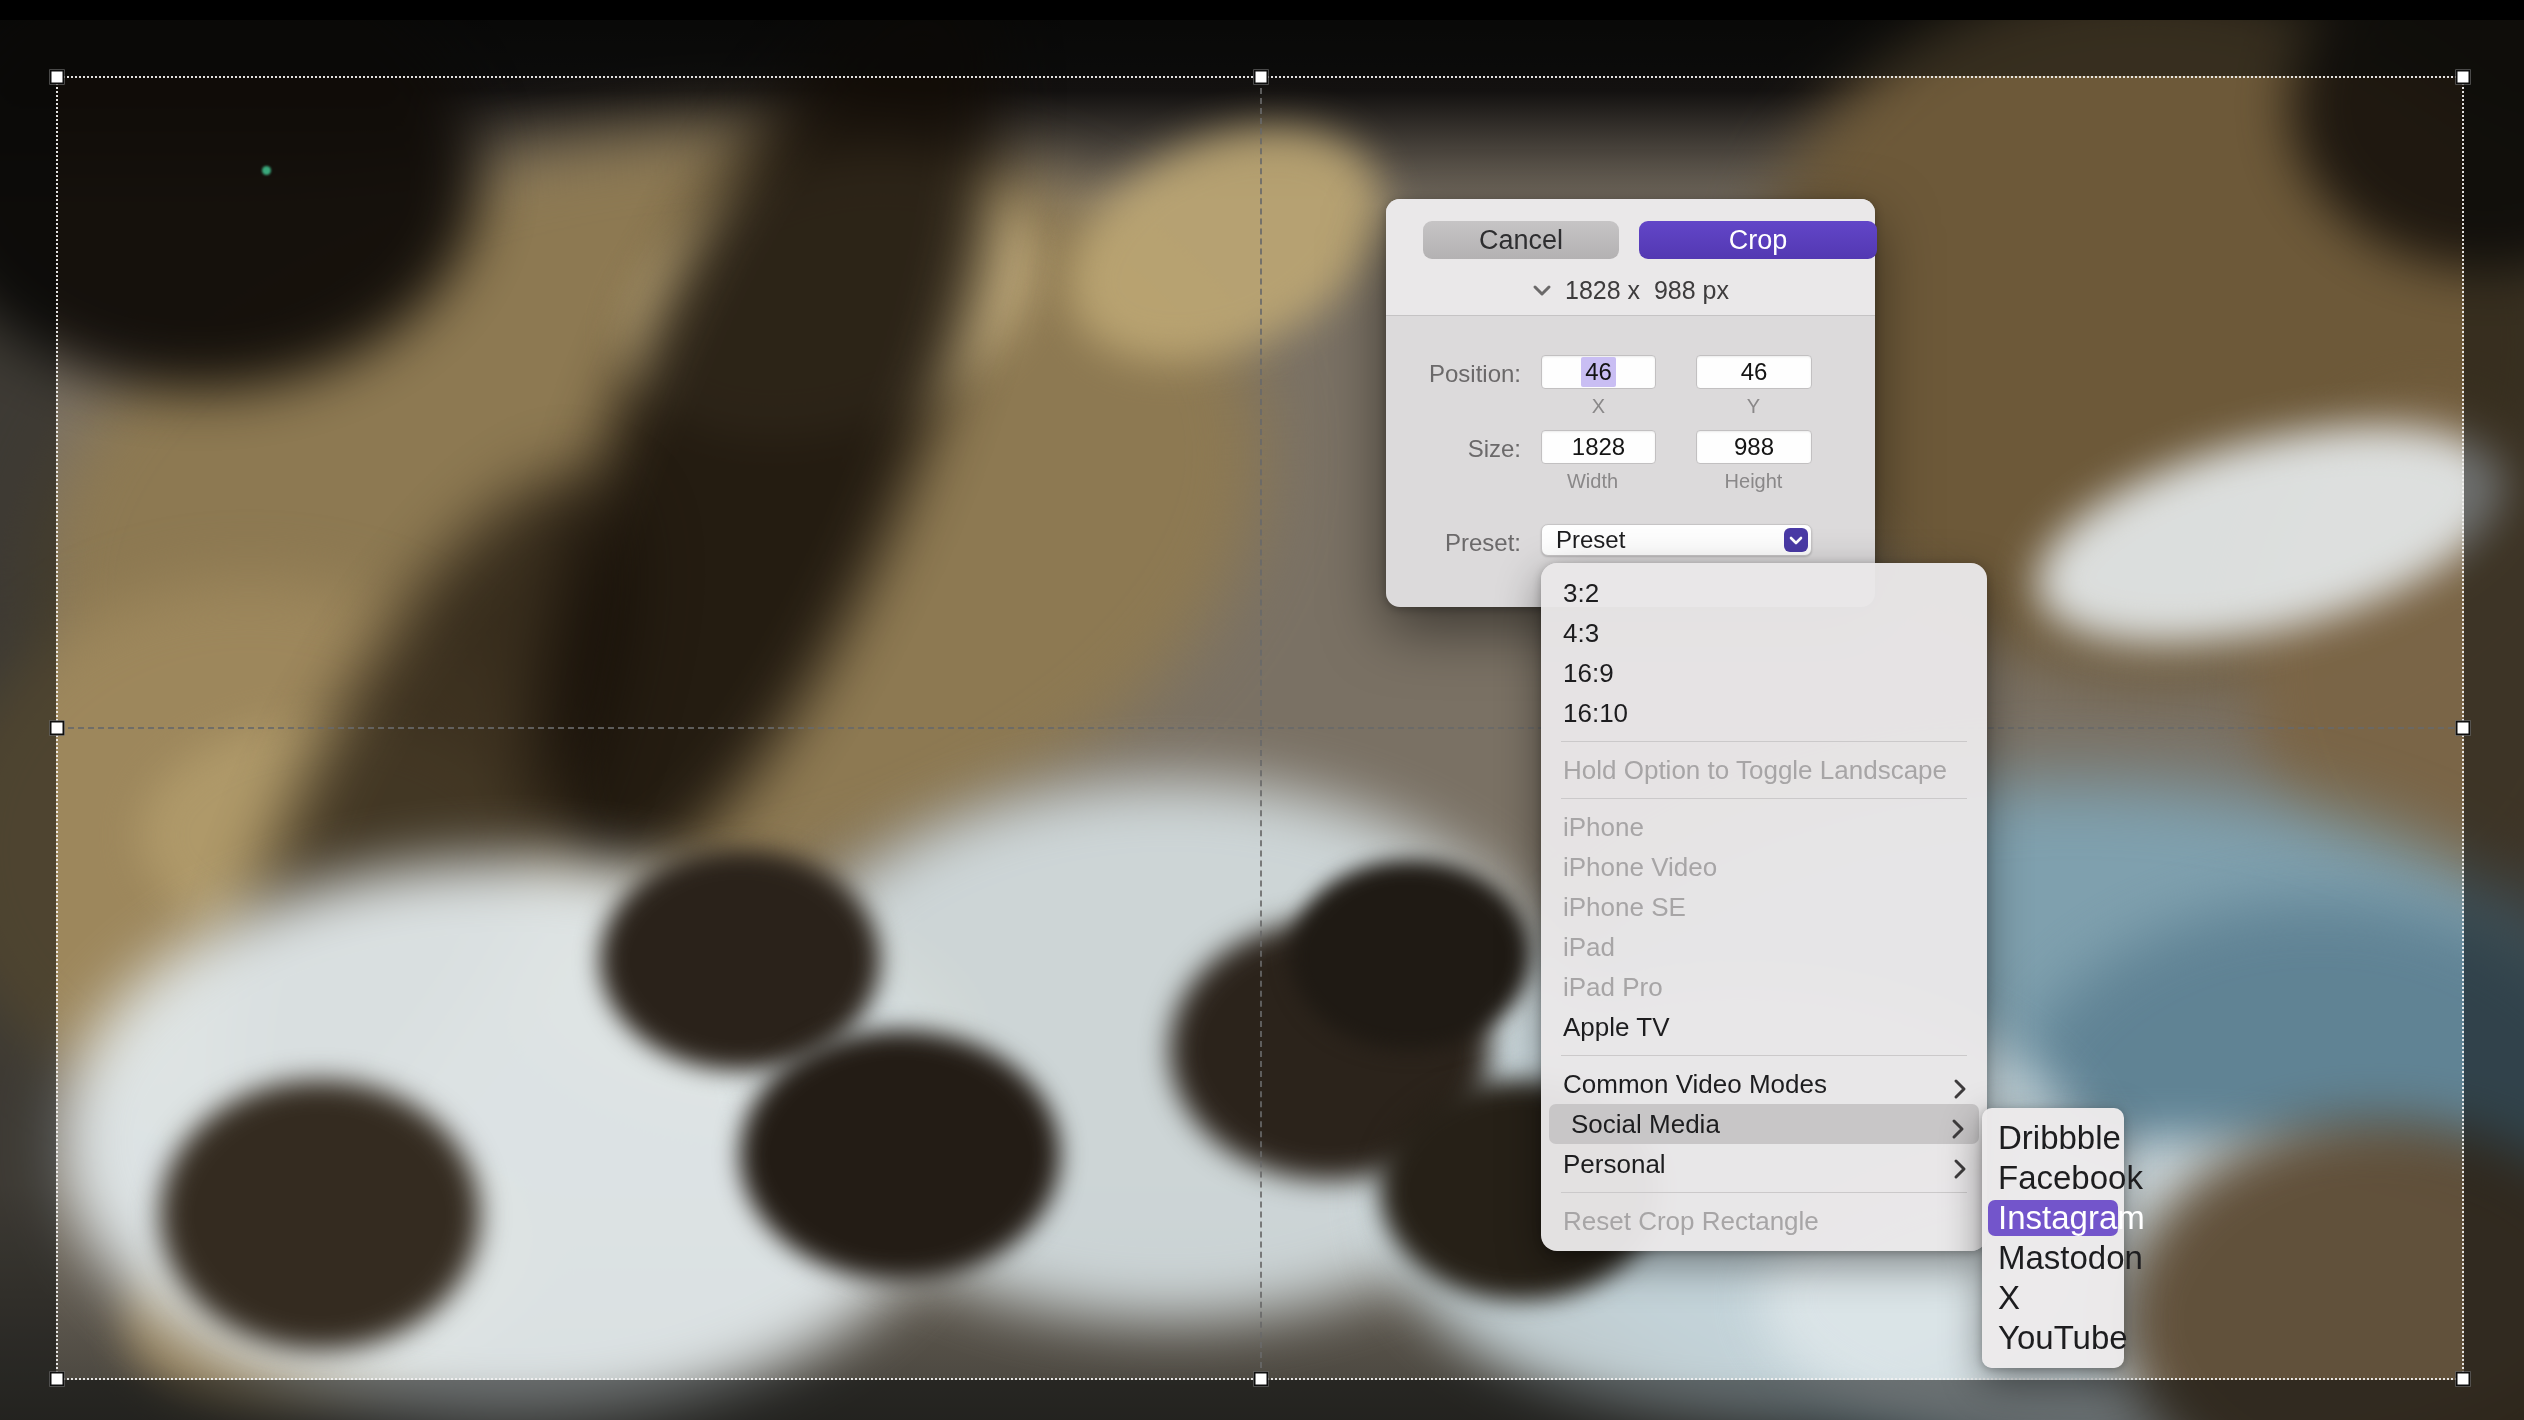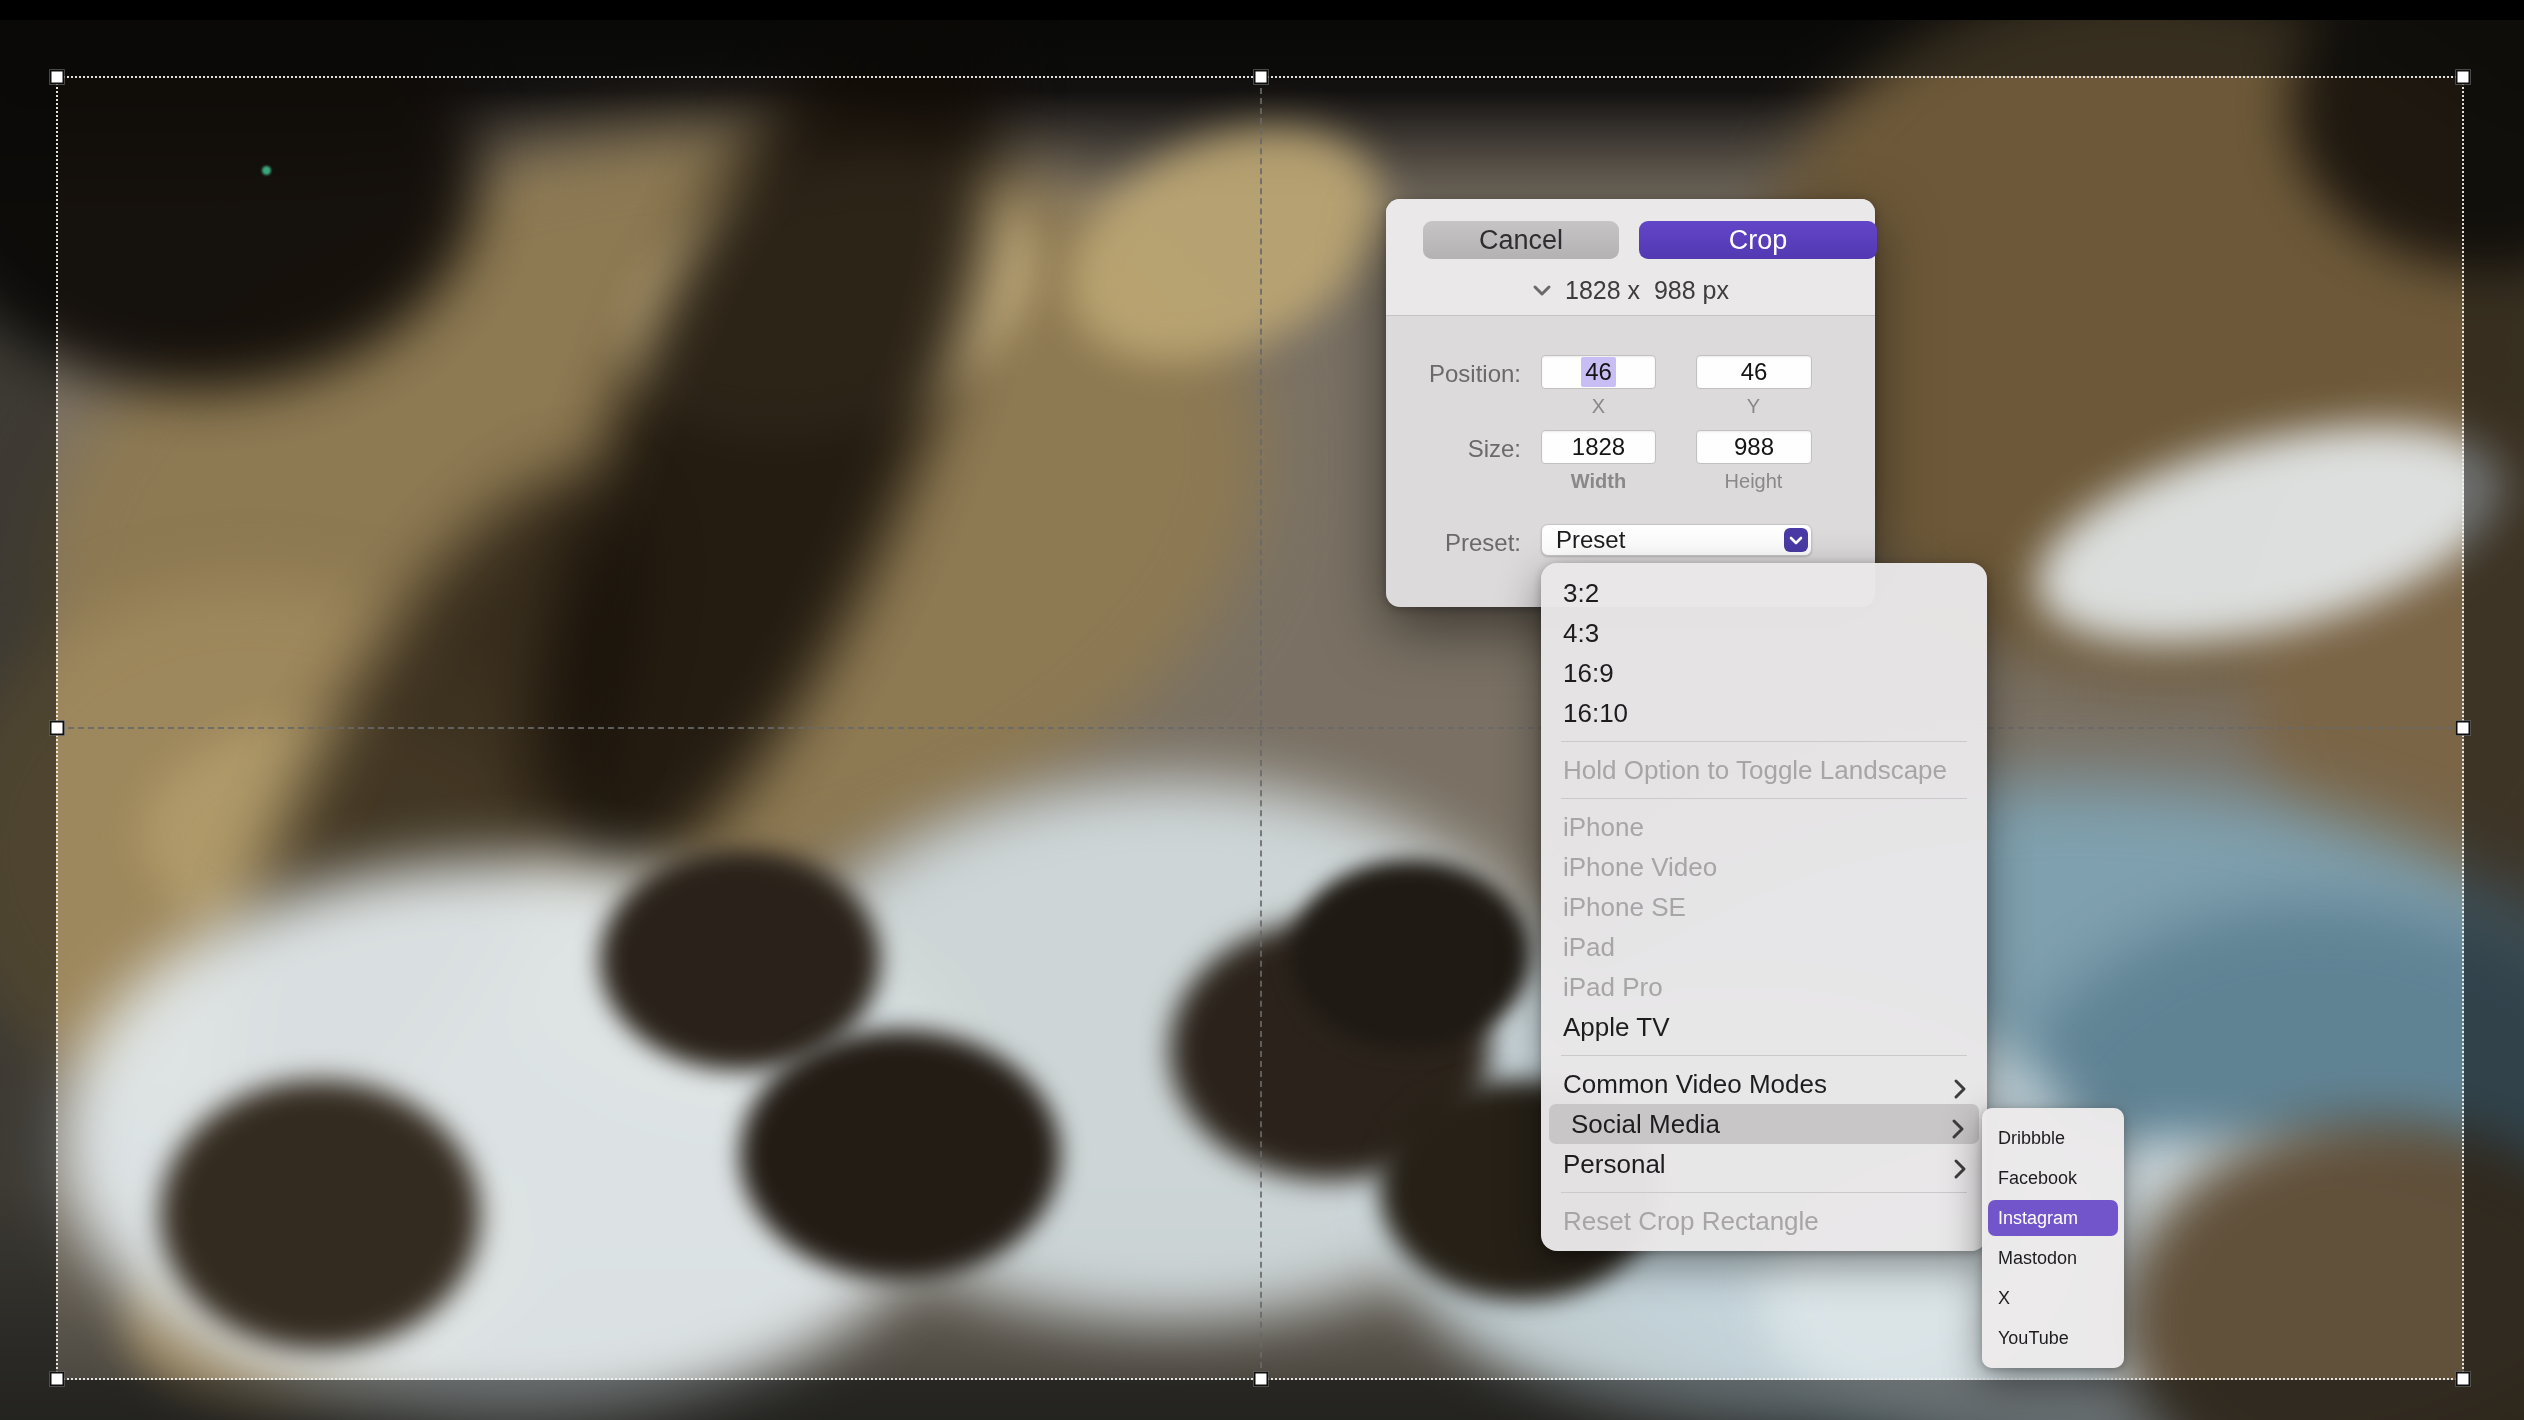--- a/index.html
+++ b/index.html
@@ -64,21 +64,21 @@
   .mi.disabled{color:#A7A5A6;}
   .mi .chev-r{position:absolute;right:20px;top:8px;}
   .mi.highlighted{background:#C8C6C7;border-radius:7px;margin:0 8px;}
   .mi.highlighted .chev-r{right:14px;}
   .msep{height:1px;background:#CBC9CA;margin:8px 20px;}
   
   .submenu{position:absolute;left:1982px;top:1088px;width:142px;
         background:rgba(236,234,235,.98);border-radius:10px;z-index:60;
         box-shadow:0 14px 40px rgba(0,0,0,.42),0 2px 8px rgba(0,0,0,.25);
         padding:10px 0;box-sizing:border-box;}
-  .smi{height:40px;line-height:40px;padding-left:16px;font-size:18px;color:#1D1D1F;}
+  .smi{height:40px;line-height:40px;padding-left:16px;font-size:33px;color:#1D1D1F;}
   .smi.selected{background:#7355CB;color:#fff;border-radius:7px;margin:0 6px;
         padding-left:10px;height:36px;line-height:36px;margin-top:2px;margin-bottom:2px;}
 </style>
 </head>
 <body>
 
 <div class="stage">
 
   <div class="photo">
     <div class="blob" style="left:30px;top:120px;width:1240px;height:760px;background:#8d7952;filter:blur(34px);transform:rotate(-10deg);"></div>
@@ -157,21 +157,21 @@
     <div class="axis" style="left:155px;top:196px;">X</div>
     <div class="axis" style="left:310px;top:196px;">Y</div>
 
     <div class="row-label" style="top:236px;">Size:</div>
     <div class="field" style="left:155px;top:231px;width:115px;">
         <span>1828</span>
       </div>
     <div class="field" style="left:310px;top:231px;width:116px;">
         <span>988</span>
       </div>
-    <div class="axis" style="left:155px;top:271px;font-weight:bold;">Width</div>
+    <div class="axis" style="left:149px;top:271px;">Width</div>
     <div class="axis" style="left:310px;top:271px;">Height</div>
 
     <div class="row-label" style="top:330px;">Preset:</div>
     <div class="choose">
       <span class="choose-label">Preset</span>
       <span class="choose-chev">
         <svg width="14" height="9" viewBox="0 0 14 9">
             <path d="M2 2 L7 7 L12 2" fill="none" stroke="#fff" stroke-width="2.6" stroke-linecap="round" stroke-linejoin="round"></path>
           </svg>
       </span>

